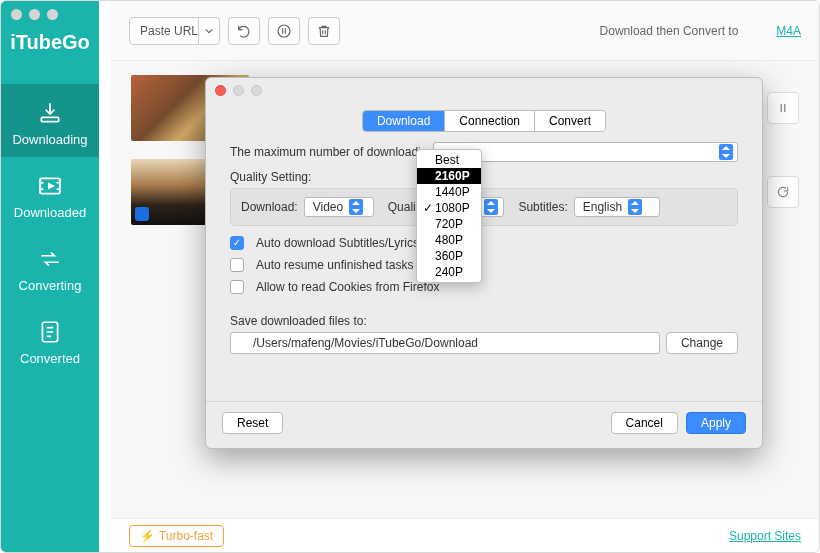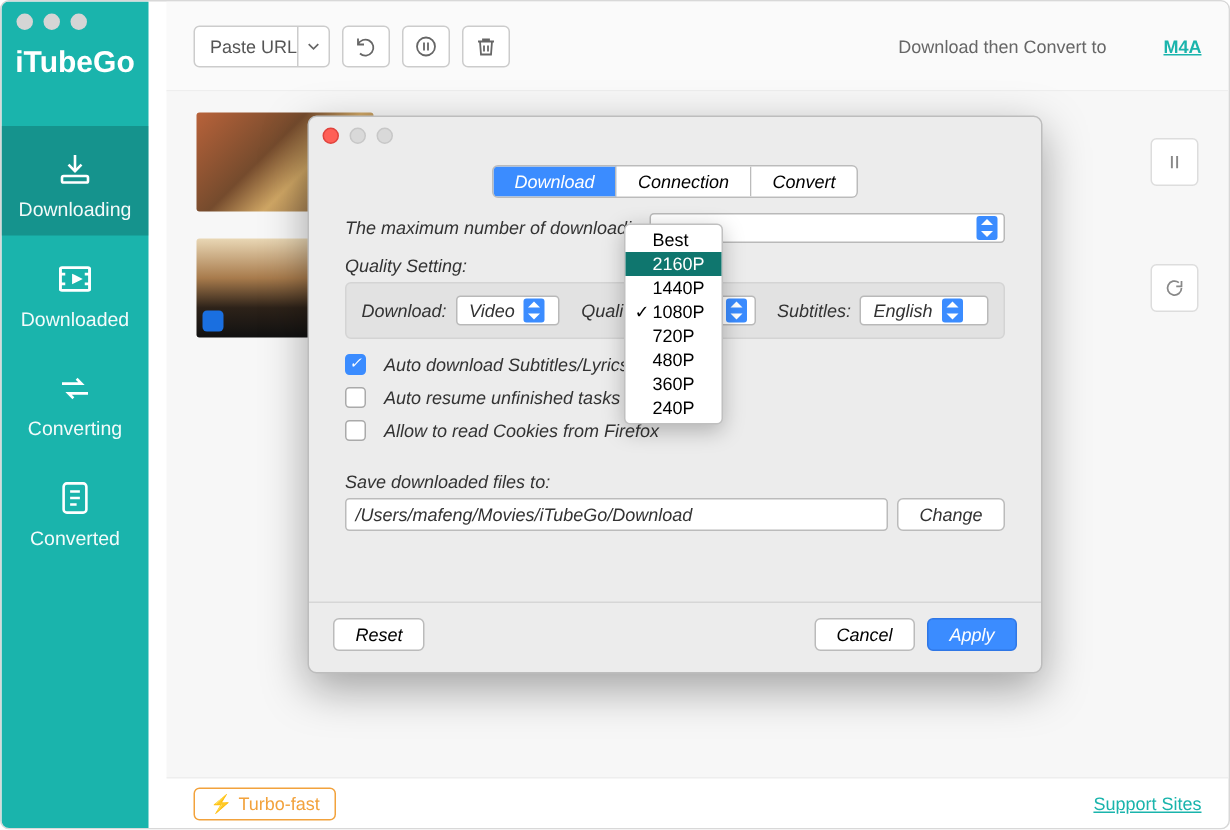--- a/index.html
+++ b/index.html
@@ -39,40 +39,40 @@
 }
 .btn {
   height: 28px; background: #fff; border: 1px solid #ccc; border-radius: 4px;
   font-size: 12px; padding: 0 10px; display: inline-flex; align-items: center; cursor: pointer;
   color: #555;
 }
 .btn.split { padding-right: 0; justify-content: space-between; }
 .btn.split .caret { border-left: 1px solid #ccc; padding: 0 6px; height: 100%; display: flex; align-items: center; }
 .iconbtn { width: 32px; justify-content: center; padding: 0; }
 .toolbar-right { margin-left: auto; font-size: 12px; color: #666; display: flex; align-items: center; gap: 6px; }
-.toolbar-right a { color: #1ab4ac; text-decoration: underline; font-weight: 700; padding-left: 32px; }
+.toolbar-right a { color: #1ab4ac; text-decoration: underline; font-weight: 400; padding-left: 32px; }
 
 .content { flex: 1; background: #f7f7f7; position: relative; overflow: hidden; padding: 14px 20px; }
 
 .video-row { display: flex; align-items: center; margin-bottom: 18px; }
 .thumb { width: 118px; height: 66px; border-radius: 2px; background: #888; position: relative; overflow: hidden; }
 .thumb.concert { background: linear-gradient(135deg,#b8623a 0%, #754b2d 40%, #d0a765 60%, #6a4c3a 100%); }
 .thumb.sunset { background: linear-gradient(to bottom, #e9d7b5 0%, #a87b4c 40%, #2d2219 70%, #111 100%); }
 .thumb .badge { position: absolute; left: 4px; bottom: 4px; width: 14px; height: 14px; background: #1a6fe0; border-radius: 3px; }
 
 .side-ctrl { margin-left: auto; width: 32px; height: 32px; border: 1px solid #ddd; border-radius: 4px; background: #fff; display: flex; align-items: center; justify-content: center; color: #888; cursor: pointer;}
 
 .footer { height: 34px; border-top: 1px solid #eee; display: flex; align-items: center; padding: 0 18px; font-size: 12px; }
 .turbo { border: 1px solid #f2a23c; color: #f2a23c; border-radius: 4px; padding: 3px 10px; display: inline-flex; align-items: center; gap: 4px; }
 .footer a { margin-left: auto; color: #1ab4ac; }
 .modal {
-  position: absolute; left: 204px; top: 76px; width: 490px; height: 372px;
+  position: absolute; left: 204px; top: 76px; width: 558px; height: 372px;
   background: #ececec; border-radius: 6px; border: 1px solid #bdbdbd;
   box-shadow: 0 10px 30px rgba(0,0,0,0.35);
-  z-index: 50; display: flex; flex-direction: column; font-style: italic;
+  z-index: 50; display: flex; flex-direction: column;
 }
 .modal .traffic { position: absolute; top: 7px; left: 9px; display: flex; gap: 7px; }
 .modal .traffic .tl.red { background: #ff5f56; border: 0.5px solid #e0443e; }
 .modal .traffic .tl2 { width: 11px; height: 11px; border-radius: 50%; background: #d9d9d9; border: 0.5px solid #c7c7c7;}
 
 .tabs { margin: 32px auto 10px; display: inline-flex; border: 1px solid #bbb; border-radius: 4px; overflow: hidden; align-self: center; }
 .tab { font-size: 12px; padding: 3px 14px; background: #fff; border-right: 1px solid #bbb; cursor: pointer; }
 .tab:last-child { border-right: none; }
 .tab.active { background: #3b8cff; color: #fff; }
 
@@ -93,40 +93,40 @@
 }
 .select .stepper::before { top: 2px; border-bottom: 4px solid #fff; }
 .select .stepper::after { bottom: 2px; border-top: 4px solid #fff; }
 
 .checkbox { width: 14px; height: 14px; border: 1px solid #aaa; border-radius: 3px; background: #fff; display: inline-flex; align-items: center; justify-content: center; margin-right: 6px; }
 .checkbox.checked { background: #3b8cff; border-color: #3b8cff; }
 .checkbox.checked::after { content: "✓"; color: #fff; font-size: 10px; line-height: 1; }
 
 .textinput {
   height: 22px; background: #fff; border: 1px solid #bbb; border-radius: 3px;
-  font-size: 12px; padding: 0 6px; flex: 1; display: flex; align-items: center;
+  font-size: 12px; padding: 0 22px; flex: 1; display: flex; align-items: center;
 }
 
 .modal-footer {
   margin-top: auto; padding: 10px 16px 14px; border-top: 1px solid #d6d6d6;
   display: flex; align-items: center;
 }
 .mbtn { height: 22px; padding: 0 14px; font-size: 12px; border: 1px solid #bbb; border-radius: 4px; background: #fff; cursor: pointer; display: inline-flex; align-items: center;}
 .mbtn.primary { background: #3b8cff; color: #fff; border-color: #2f77e6; }
 .modal-footer .right { margin-left: auto; display: flex; gap: 8px; }
 
 
 .dropdown {
   position: absolute; left: 415px; top: 148px; width: 66px;
   background: #fff; border: 1px solid #c0c0c0; border-radius: 4px;
   box-shadow: 0 4px 14px rgba(0,0,0,0.25); z-index: 80; padding: 2px 0;
 }
 .dropdown .opt { font-size: 12px; padding: 1px 10px; cursor: pointer; display: flex; align-items: flex-start; }
 .dropdown .opt .chk { width: 10px; display: inline-block; margin-left: -4px; margin-right: 2px;}
-.dropdown .opt.selected { background: #0f766e; color: #fff; }
+.dropdown .opt.selected { background: #000000; color: #fff; font-weight: bold; }
 
 svg { display: block; }
 </style>
 </head>
 <body>
 
 <div class="window">
 
   <div class="traffic-lights">
     <div class="tl red"></div>

